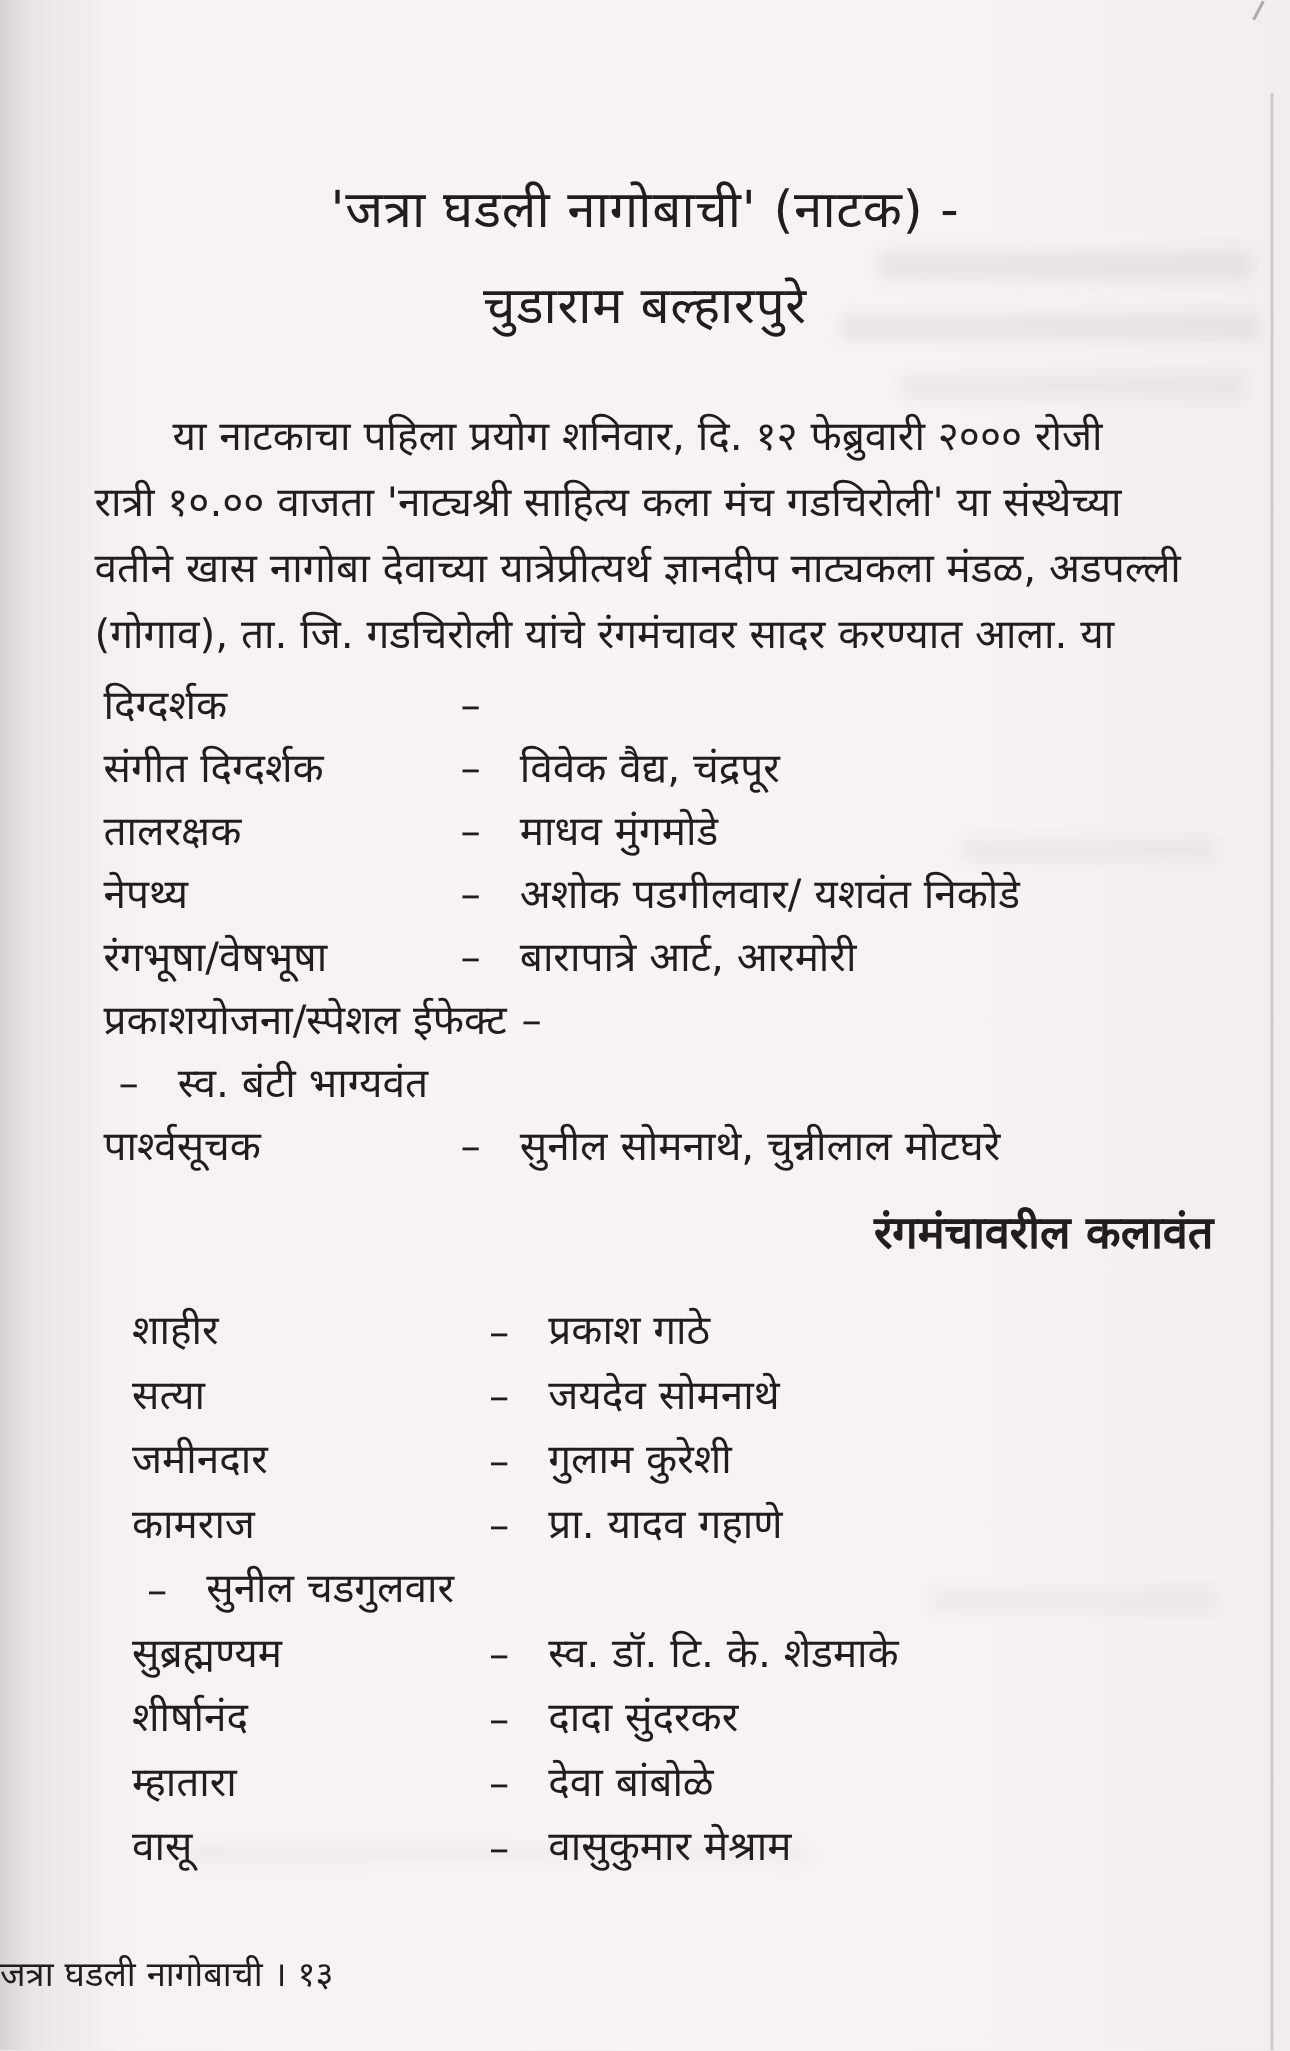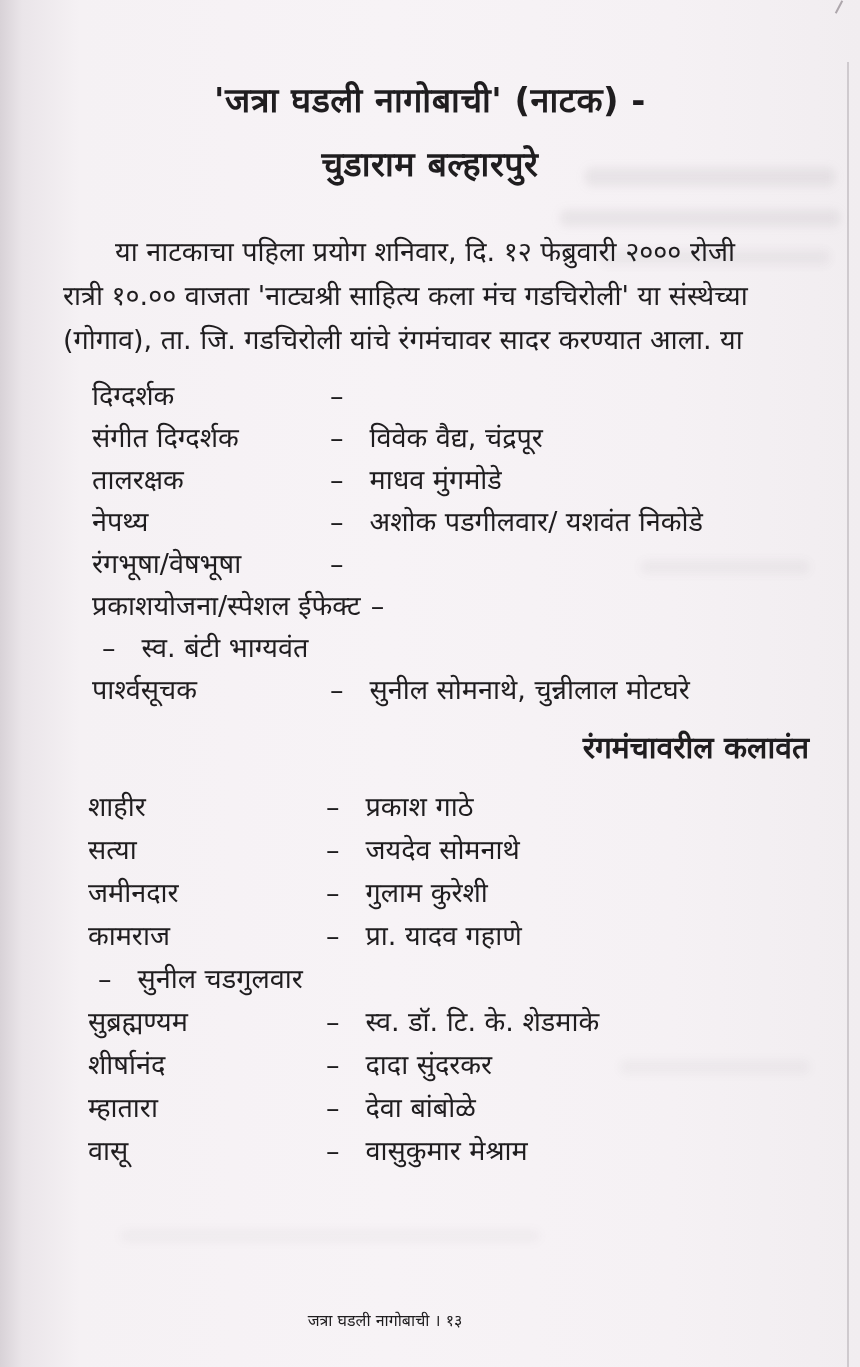--- a/index.html
+++ b/index.html
@@ -47,46 +47,46 @@
   .bleed.b5 { left: 620px; top: 1060px; width: 190px; height: 14px; opacity: .6; }
   .bleed.b6 { left: 120px; top: 1230px; width: 420px; height: 12px; opacity: .5; }
 
   .content {
     position: relative;
     z-index: 2;
   }
   .title-block {
     width: 758px;
     margin: 0 auto;
-    padding-top: 68px;
+    padding-top: 108px;
     text-align: center;
     font-size: 34px;
-    font-weight: bold;
+    font-weight: normal;
     line-height: 64px;
     letter-spacing: 0.5px;
   }
   .paragraph {
     margin: 34px 62px 0 63px;
     font-size: 27px;
     line-height: 44px;
   }
   .paragraph .line { white-space: nowrap; }
   .paragraph .line.first { padding-left: 52px; }
 
   .list {
-    margin-top: 14px;
-    padding-left: 92px;
+    margin-top: 4px;
+    padding-left: 69px;
     font-size: 27px;
   }
   .list .row {
     display: flex;
     align-items: baseline;
     height: 42px;
   }
-  .cast .row { height: 43px; }
+  .cast .row { height: 43px; align-items: flex-end; }
   .list .label {
     min-width: 228px;
     white-space: nowrap;
   }
   .list .dash {
     margin: 0 26px 0 10px;
     flex: 0 0 auto;
   }
   .list .value { white-space: nowrap; }
 
@@ -97,22 +97,22 @@
     font-size: 30px;
     font-weight: bold;
   }
   .cast { margin-top: 20px; padding-left: 88px; }
 
   .footer {
     position: absolute;
     left: 0;
     bottom: 36px;
     width: 770px;
-    text-align: center;
-    font-size: 16px;
+    text-align: left;
+    font-size: 23px;
     z-index: 2;
   }
 </style>
 </head>
 <body>
 
 <div class="page">
   <div class="edge-line"></div>
   <div class="corner-tick"></div>
   <div class="bleed b1"></div>
@@ -125,20 +125,21 @@
   <div class="content">
 
     <div class="title-block">
       <div>'जत्रा घडली नागोबाची' (नाटक) -</div>
       <div>चुडाराम बल्हारपुरे</div>
     </div>
 
     <div class="paragraph">
       <div class="line first">या नाटकाचा पहिला प्रयोग शनिवार, दि. १२ फेब्रुवारी २००० रोजी</div>
       <div class="line">रात्री १०.०० वाजता 'नाट्यश्री साहित्य कला मंच गडचिरोली' या संस्थेच्या</div>
+      <div class="line">वतीने खास नागोबा देवाच्या यात्रेप्रीत्यर्थ ज्ञानदीप नाट्यकला मंडळ, अडपल्ली</div>
       <div class="line">(गोगाव), ता. जि. गडचिरोली यांचे रंगमंचावर सादर करण्यात आला. या</div>
     </div>
 
     <div class="list credits">
       <div class="row">
         <span class="label">दिग्दर्शक</span>
         <span class="dash">–</span>
       </div>
       <div class="row">
         <span class="label">संगीत दिग्दर्शक</span>
@@ -151,20 +152,21 @@
         <span class="value">माधव मुंगमोडे</span>
       </div>
       <div class="row">
         <span class="label">नेपथ्य</span>
         <span class="dash">–</span>
         <span class="value">अशोक पडगीलवार/ यशवंत निकोडे</span>
       </div>
       <div class="row">
         <span class="label">रंगभूषा/वेषभूषा</span>
         <span class="dash">–</span>
+        <span class="value">बारापात्रे आर्ट, आरमोरी</span>
       </div>
       <div class="row">
         <span class="label">प्रकाशयोजना/स्पेशल ईफेक्ट</span>
         <span class="dash">–</span>
       </div>
       <div class="row">
         <span class="dash">–</span>
         <span class="value">स्व. बंटी भाग्यवंत</span>
       </div>
       <div class="row">

